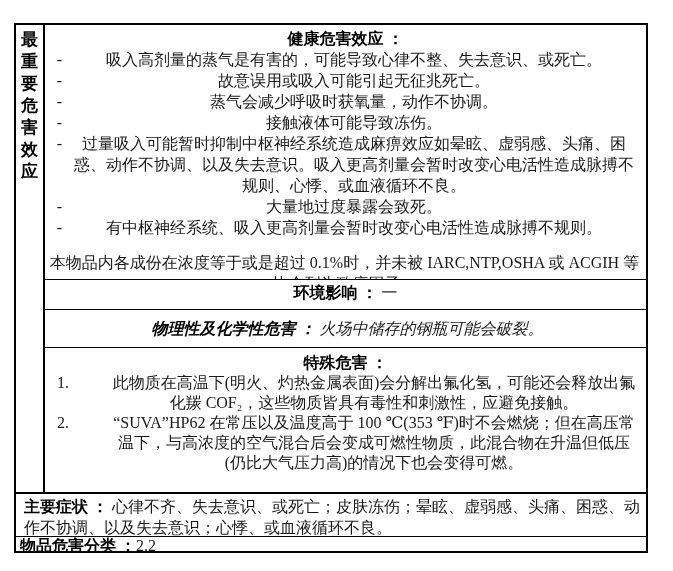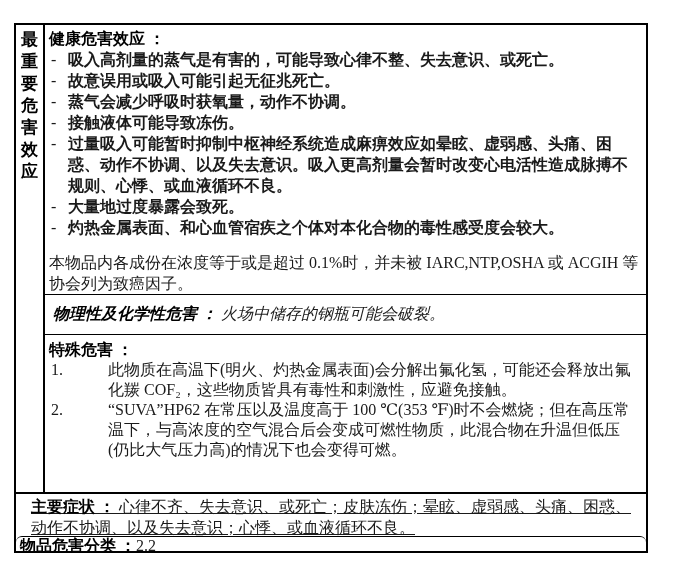--- a/index.html
+++ b/index.html
@@ -35,32 +35,32 @@
     line-height: 22px;
     padding-top: 4px;
     color: #000;
   }
   .right-col {
     flex: 1;
     display: flex;
     flex-direction: column;
     min-width: 0;
   }
-  .subcell { width: 100%; overflow: hidden; }
+  .subcell { width: 100%; overflow: hidden; text-align: center; }
   .subcell + .subcell { border-top: 1.5px solid #000; }
   .cell-health {
     height: 269px;
     font-size: 16px;
     line-height: 21px;
     padding: 3px 4px 0 4px;
   }
   .sec-title { font-weight: bold; color: #000; font-size: 16px; }
   .bullet { display: flex; padding-left: 2px; }
   .bullet .dash { width: 17px; flex: none; }
-  .bullet .btext { flex: 1; padding-right: 2px; font-weight: bold; }
+  .bullet .btext { flex: 1; padding-right: 2px; }
   .carcinogen-note { margin-top: 14px; padding-right: 2px; }
   .cell-env {
     height: 31px;
     font-size: 16px;
     line-height: 17px;
     padding: 4px 4px 0 4px;
   }
   .cell-phys {
     height: 40px;
     font-size: 16px;
@@ -76,32 +76,30 @@
   }
   .numbered { display: flex; padding-left: 2px; }
   .numbered .num { width: 24px; flex: none; }
   .numbered .ntext { flex: 1; padding-right: 2px; margin-left: 33px; }
   .symptoms-row {
     flex: none;
     height: 44px;
     border-top: 2px solid #000;
     font-size: 16px;
     line-height: 21px;
-    padding: 2px 4px 0 15px;
+    padding: 2px 4px 0 8px;
     overflow: hidden;
-    text-decoration: underline;
   }
   .class-row {
     flex: 1;
     border-top: 1.5px solid #000;
     font-size: 16px;
     line-height: 16px;
     padding: 1px 4px 0 4px;
     overflow: hidden;
-    border-radius: 6px;
   }
   .inline-label { font-weight: bold; color: #000; }
 </style>
 </head>
 <body>
 
 <div class="hazard-table">
 
   <div class="main-row">
 
@@ -138,25 +136,29 @@
         <div class="bullet">
           <span class="dash">-</span>
           <span class="btext">过量吸入可能暂时抑制中枢神经系统造成麻痹效应如晕眩、虚弱感、头痛、困惑、动作不协调、以及失去意识。吸入更高剂量会暂时改变心电活性造成脉搏不规则、心悸、或血液循环不良。</span>
         </div>
         <div class="bullet">
           <span class="dash">-</span>
           <span class="btext">大量地过度暴露会致死。</span>
         </div>
         <div class="bullet">
           <span class="dash">-</span>
-          <span class="btext">灼热金属表面、和心血管宿疾之个体对本化合物的毒性感受度会较大。</span>
+          <span class="btext">有中枢神经系统、吸入更高剂量会暂时改变心电活性造成脉搏不规则。</span>
         </div>
         <div class="carcinogen-note">本物品内各成份在浓度等于或是超过 0.1%时，并未被 IARC,NTP,OSHA 或 ACGIH 等协会列为致癌因子。</div>
       </div>
 
+      <div class="subcell cell-env">
+        <span class="inline-label">环境影响 ：</span>
+        <span>一</span>
+      </div>
 
       <div class="subcell cell-phys">
         <span class="inline-label">物理性及化学性危害 ：</span>
         <span>火场中储存的钢瓶可能会破裂。</span>
       </div>
 
       <div class="subcell cell-special">
         <div class="sec-title">特殊危害 ：</div>
         <div class="numbered">
           <span class="num">1.</span>

